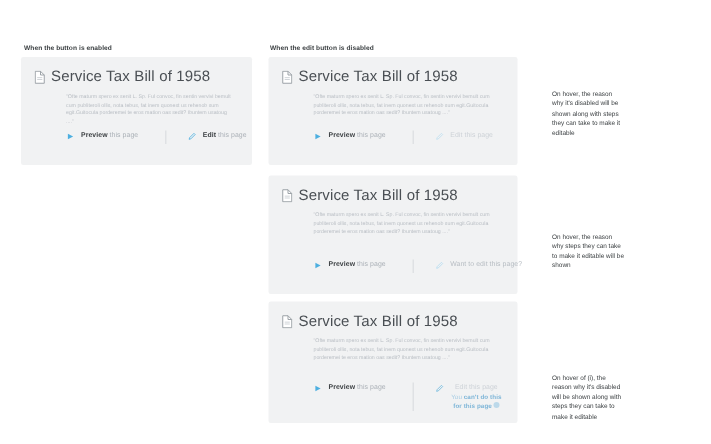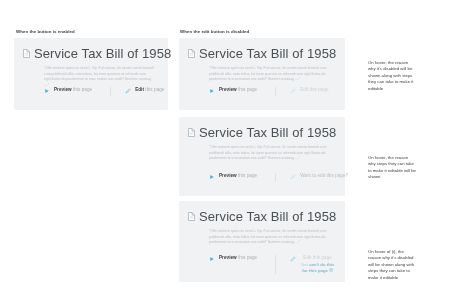--- a/index.html
+++ b/index.html
@@ -52,21 +52,21 @@
     gap: 4px;
     padding: 8px 0 0 9px;
   }
   .doc-icon {
     width: 7px;
     height: 9px;
     flex: 0 0 auto;
     display: block;
   }
   .card-title {
-    font-size: 13px;
+    font-size: 10px;
     font-weight: 400;
     color: #4a4f54;
     letter-spacing: 0.1px;
     white-space: nowrap;
     text-align: center;
   }
 
   
   .card-body {
     margin: 5px 14px 0 30px;

